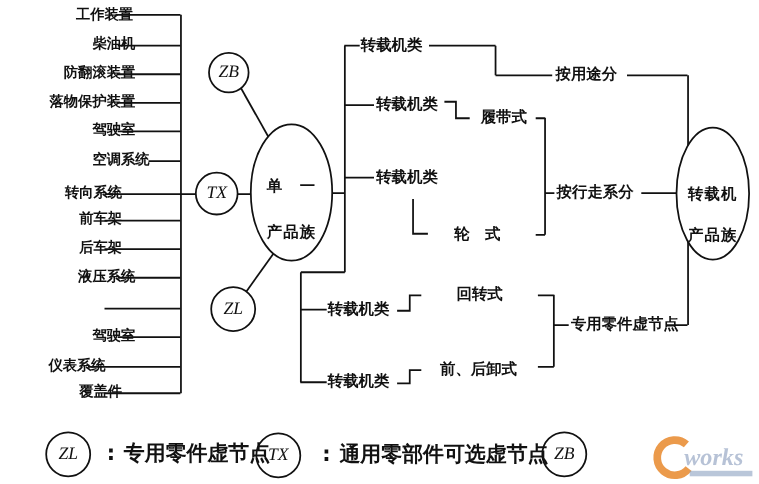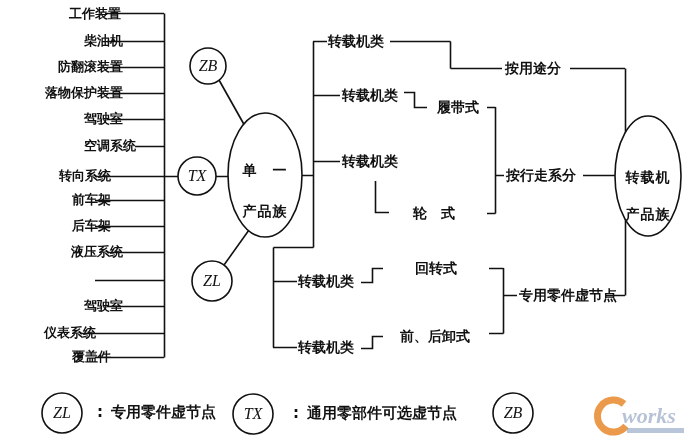--- a/index.html
+++ b/index.html
@@ -7,21 +7,21 @@
           font-family:"DejaVu Sans","Liberation Sans",sans-serif;color:#111;}
   svg.lines{position:absolute;left:0;top:0;z-index:0;}
   .wm{position:absolute;left:580px;top:392px;width:110px;height:48px;z-index:1;}
   .lt{position:absolute;left:0;text-align:right;font-size:13px;font-weight:bold;
       line-height:18px;white-space:nowrap;z-index:2;margin-left:24px;}
   .ml{position:absolute;font-size:14px;font-weight:bold;line-height:18px;white-space:nowrap;z-index:2;}
   .ec{position:absolute;width:100px;text-align:center;font-size:14px;font-weight:bold;
       line-height:18px;letter-spacing:1px;z-index:2;margin-top:20px;}
   .nd{position:absolute;width:60px;text-align:center;font-family:"Liberation Serif","DejaVu Serif",serif;
       font-size:16px;line-height:20px;z-index:2;font-style:italic;}
-  .lg{position:absolute;font-size:15px;font-weight:bold;line-height:18px;white-space:nowrap;z-index:2;}
+  .lg{position:absolute;font-size:19px;font-weight:bold;line-height:18px;white-space:nowrap;z-index:2;}
   .lg .colon{margin-right:8px;font-weight:bold;}
 </style>
 </head>
 <body>
 
 <div class="canvas">
 
   <svg class="lines" width="690" height="440" viewBox="0 0 690 440" fill="none" stroke="#111" stroke-width="1.6">
     <path d="M105 13.5H164 M107 41.5H164 M107 67.5H164 M107 93.5H164 M107 119.5H164 M135 146.5H164 M95 200.5H164 M95 226.5H164 M107 252.5H164 M95 280.5H164 M107 306.5H164 M80 333.5H164 M95 357.5H164"></path>
     <path d="M164.5 13.5V357.5"></path>

